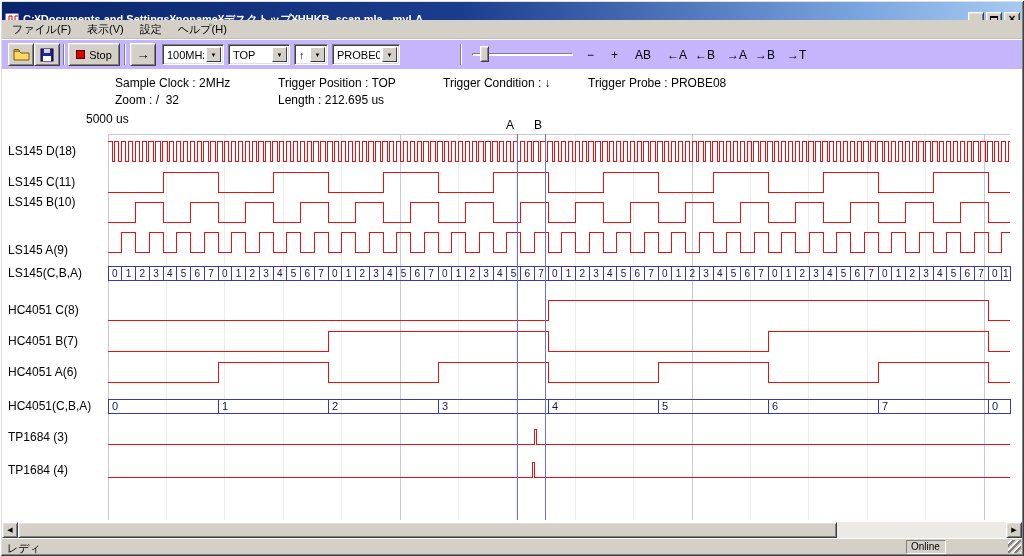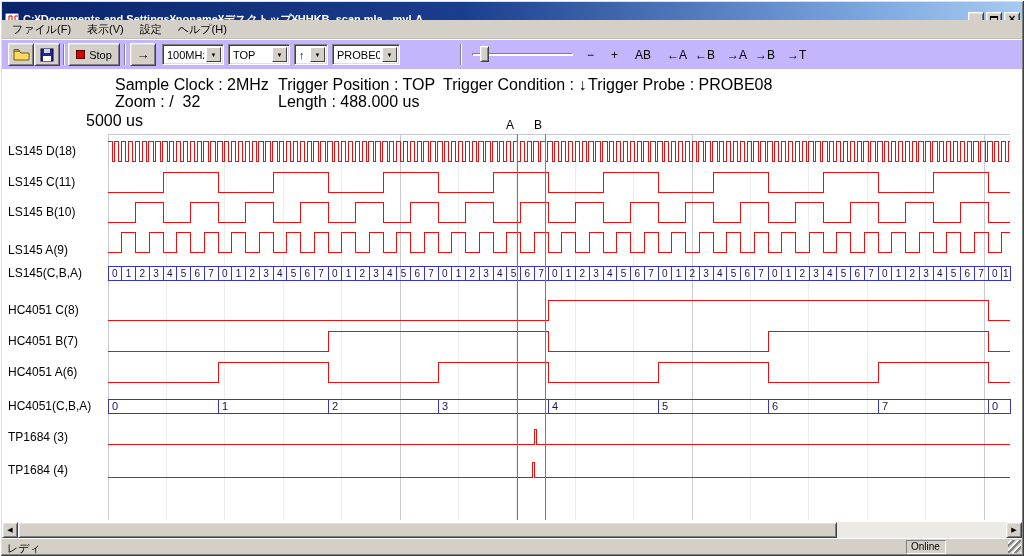--- a/index.html
+++ b/index.html
@@ -43,21 +43,21 @@
   .combo-arrow{width:15px;align-self:stretch;margin:2px;display:flex;align-items:center;justify-content:center;
     font-size:6px;color:#000;background:#d4d0c8;border:1px solid;border-color:#fff #404040 #404040 #fff;}
   .slider{position:absolute;left:468px;top:4px;width:105px;height:21px;}
   .slider-track{position:absolute;left:2px;right:2px;top:9px;height:3px;background:#fff;
     border:1px solid;border-color:#808080 #fff #fff #808080;}
   .slider-thumb{position:absolute;left:10px;top:2px;width:9px;height:16px;}
   .flatbtn{position:absolute;top:5px;height:20px;background:transparent;border:none;font-size:12px;color:#000;padding:0 5px;}
 
   
   .client{position:absolute;top:69px;left:2px;right:2px;height:453px;background:#ffffff;overflow:hidden;}
-  .info{position:absolute;font-size:16px;color:#000;white-space:pre;}
+  .info{position:absolute;font-size:12px;color:#000;white-space:pre;}
   .chlabel{position:absolute;left:8px;width:99px;height:15px;font-size:12px;color:#000;white-space:nowrap;}
   #wave-svg{position:absolute;top:0;left:0;pointer-events:none;}
 
   
   .hscroll{position:absolute;top:522px;left:2px;right:2px;height:16px;background:#eceae4;}
   .sarrow{position:absolute;top:0;width:16px;height:16px;display:flex;align-items:center;justify-content:center;
     font-size:7px;color:#000;}
   .hthumb{position:absolute;left:16px;top:0;width:819px;height:16px;}
 
   
@@ -156,26 +156,26 @@
     <button class="flatbtn" style="left:780px;">→T</button>
   </div>
 
   <div class="client"></div>
 
   <div class="info" style="left:115px;top:76px;">Sample Clock : 2MHz</div>
   <div class="info" style="left:278px;top:76px;">Trigger Position : TOP</div>
   <div class="info" style="left:443px;top:76px;">Trigger Condition : ↓</div>
   <div class="info" style="left:588px;top:76px;">Trigger Probe : PROBE08</div>
   <div class="info" style="left:115px;top:93px;">Zoom : /  32</div>
-  <div class="info" style="left:278px;top:93px;">Length : 488.000 us</div>
+  <div class="info" style="left:278px;top:93px;">Length : 212.695 us</div>
   <div class="info" style="left:86px;top:112px;">5000 us</div>
 
   <div class="chlabel" style="top:144px;">LS145 D(18)</div>
   <div class="chlabel" style="top:175px;">LS145 C(11)</div>
-  <div class="chlabel" style="top:205px;">LS145 B(10)</div>
+  <div class="chlabel" style="top:195px;">LS145 B(10)</div>
   <div class="chlabel" style="top:235px;margin-top:8px;">LS145 A(9)</div>
   <div class="chlabel" style="top:266px;">LS145(C,B,A)</div>
   <div class="chlabel" style="top:303px;">HC4051 C(8)</div>
   <div class="chlabel" style="top:334px;">HC4051 B(7)</div>
   <div class="chlabel" style="top:365px;">HC4051 A(6)</div>
   <div class="chlabel" style="top:399px;">HC4051(C,B,A)</div>
   <div class="chlabel" style="top:430px;">TP1684 (3)</div>
   <div class="chlabel" style="top:463px;">TP1684 (4)</div>
 
   <svg id="wave-svg" width="1024" height="556">

